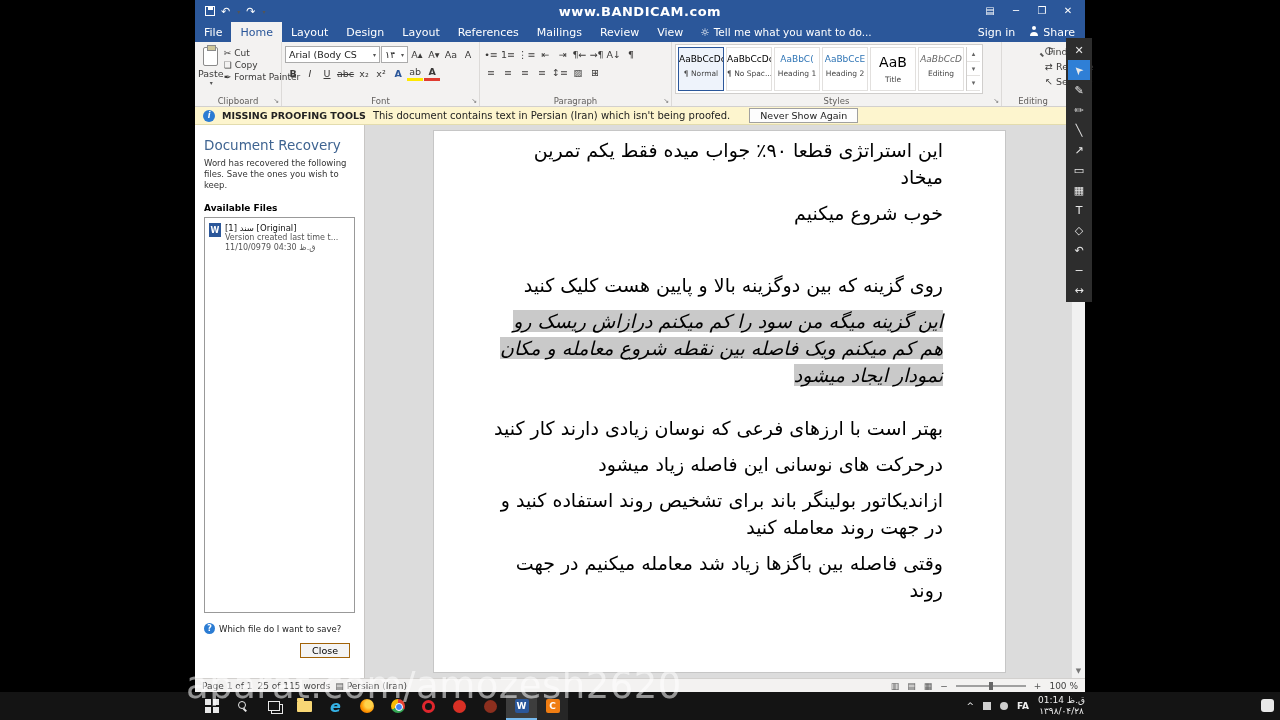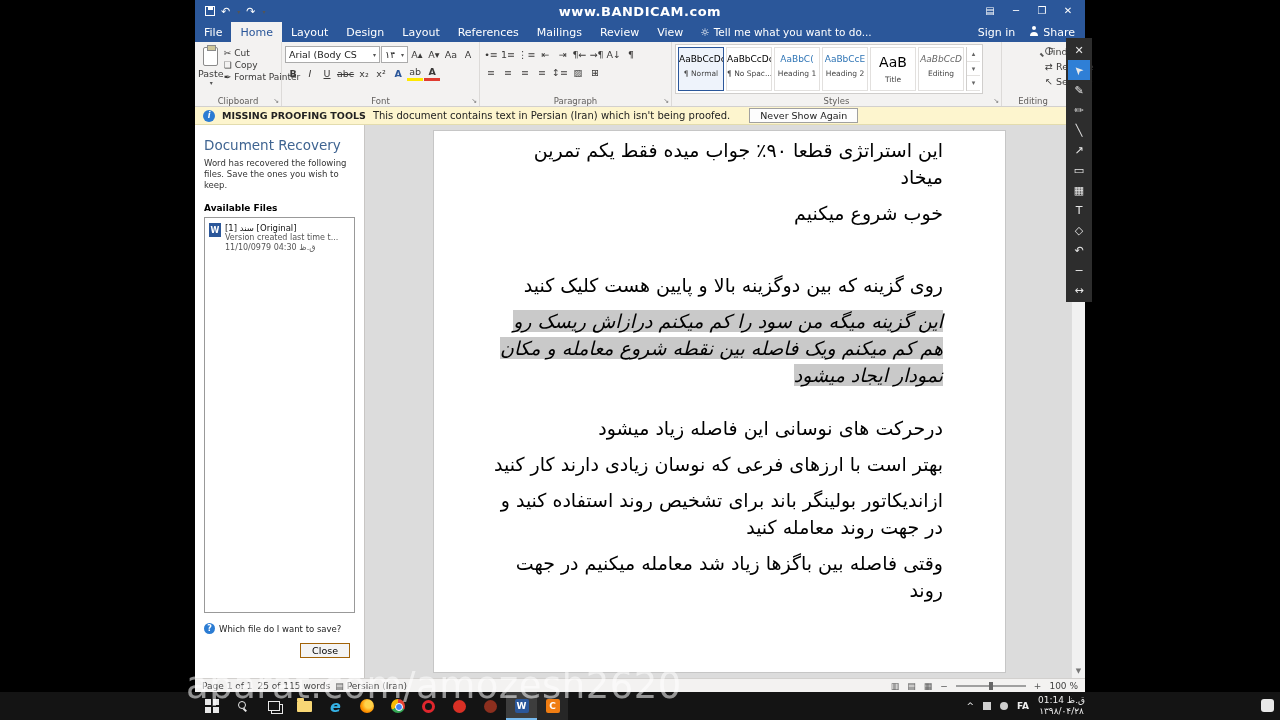--- a/index.html
+++ b/index.html
@@ -362,22 +362,22 @@
     </div>
 
     <div class="docarea">
       <div class="page">
         <div class="doc-text">
           <div class="para">این استراتژی قطعا ۹۰٪ جواب میده فقط یکم تمرین میخاد</div>
           <div class="para">خوب شروع میکنیم</div>
           <div class="para empty"></div>
           <div class="para">روی گزینه که بین دوگزینه بالا و پایین هست کلیک کنید</div>
           <div class="para tight"><span class="hl">این گزینه میگه من سود را کم میکنم درازاش ریسک رو هم کم میکنم ویک فاصله بین نقطه شروع معامله و مکان نمودار ایجاد میشود</span></div>
+          <div class="para">بهتر است با ارزهای فرعی که نوسان زیادی دارند کار کنید</div>
           <div class="para">درحرکت های نوسانی این فاصله زیاد میشود</div>
-          <div class="para">بهتر است با ارزهای فرعی که نوسان زیادی دارند کار کنید</div>
           <div class="para">ازاندیکاتور بولینگر باند  برای تشخیص روند استفاده کنید و در جهت روند معامله کنید</div>
           <div class="para">وقتی فاصله بین باگزها زیاد شد معامله میکنیم در جهت روند</div>
         </div>
       </div>
     </div>
 
     <div class="vscroll">
       <span class="vs-up">▲</span>
       <span class="vs-thumb"></span>
       <span class="vs-down">▼</span>

